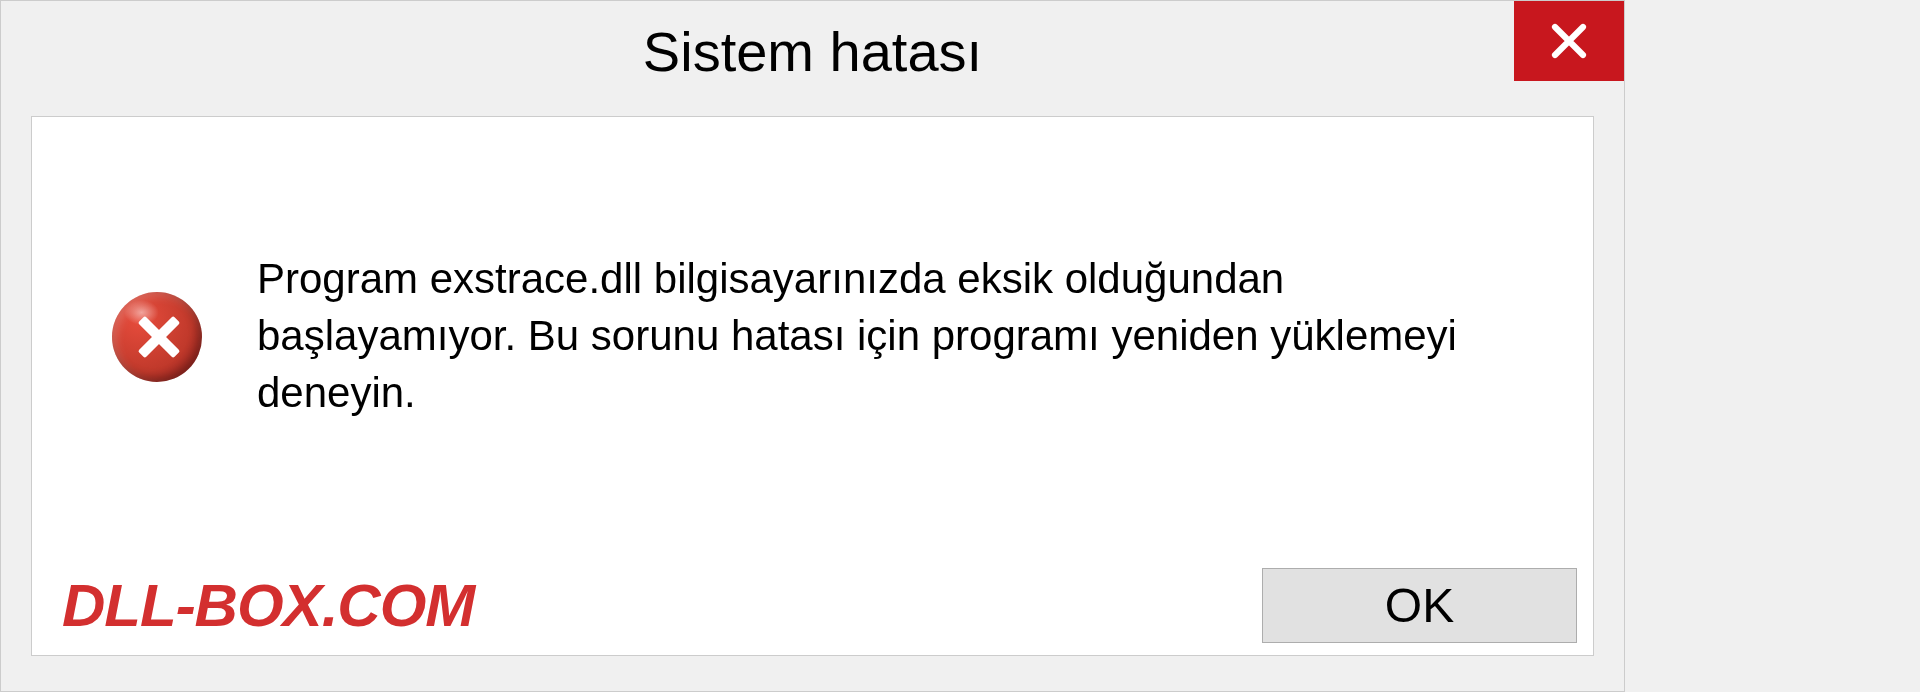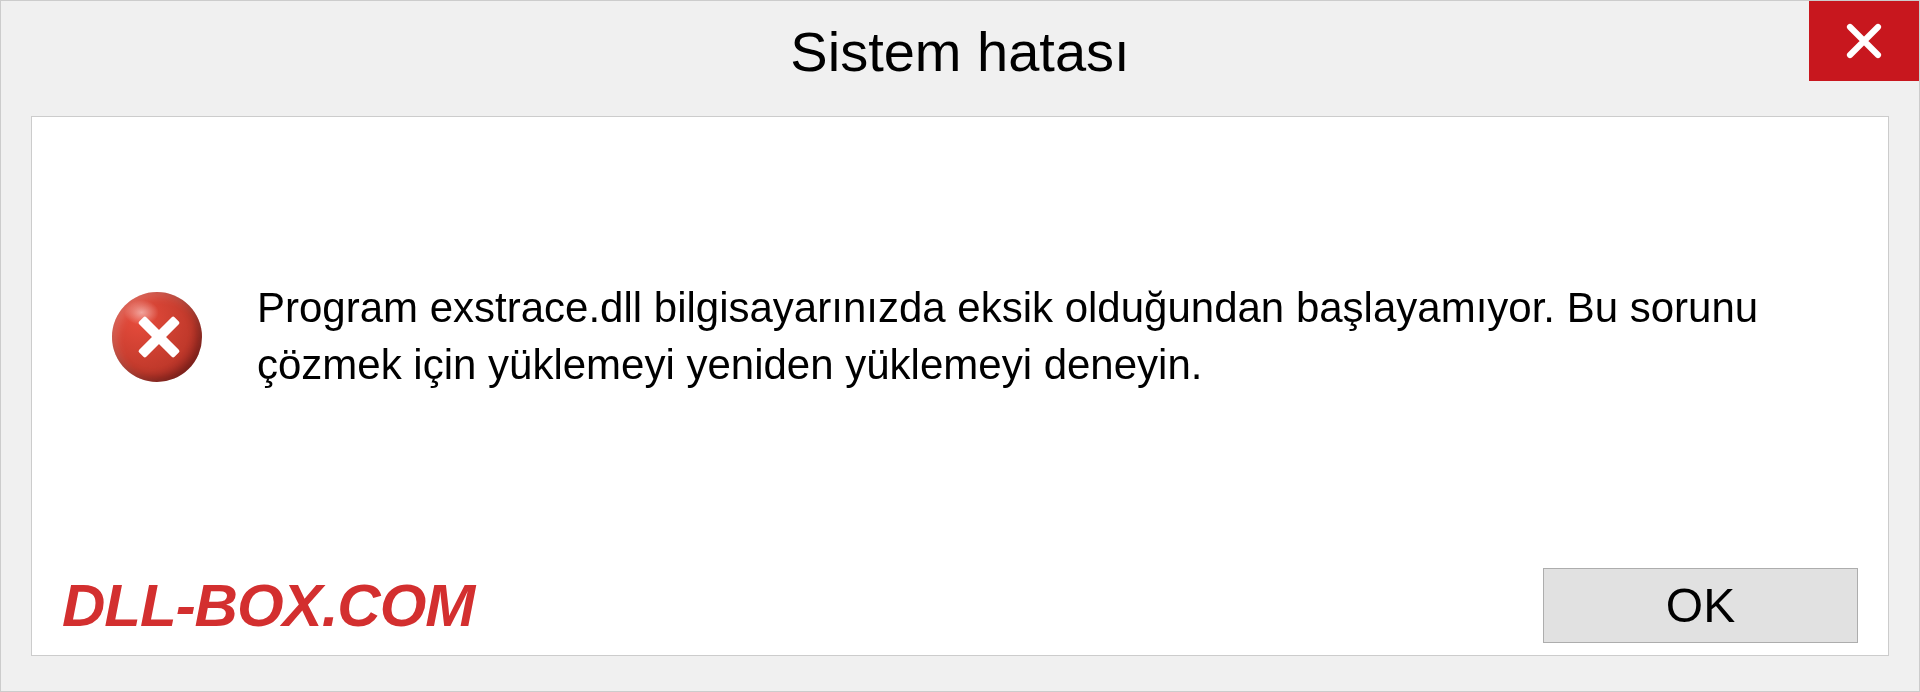--- a/index.html
+++ b/index.html
@@ -13,21 +13,21 @@
       background: #f0f0f0;
       width: 1920px;
       height: 692px;
       position: relative;
     }
     
     .dialog {
       position: absolute;
       top: 0;
       left: 0;
-      width: 1920px;
+      width: 1625px;
       height: 692px;
       background: #f0f0f0;
       border: 1px solid #cccccc;
     }
     
     .titlebar {
       height: 100px;
       display: flex;
       align-items: center;
       justify-content: center;
@@ -136,21 +136,21 @@
     
     .footer-area {
       margin: 0 30px 30px 30px;
       background: #ffffff;
       border: 1px solid #cccccc;
       border-top: none;
       height: 100px;
       display: flex;
       align-items: center;
       justify-content: space-between;
-      padding: 0 30px 0 30px;
+      padding: 0 16px 0 30px;
     }
     
     .watermark {
       font-size: 60px;
       font-weight: 900;
       color: #d32f2f;
       font-style: italic;
       letter-spacing: -1px;
       font-family: Arial, sans-serif;
     }
@@ -182,21 +182,21 @@
       </svg>
     </div>
   </div>
 
   <div class="content-area">
     <div class="error-icon">
       <div class="error-icon-circle">
         <div class="error-icon-x"></div>
       </div>
     </div>
-    <div class="message-text">Program exstrace.dll bilgisayarınızda eksik olduğundan başlayamıyor. Bu sorunu çözmek için yüklemeyi yeniden yüklemeyi deneyin.</div>
+    <div class="message-text">Program exstrace.dll bilgisayarınızda eksik olduğundan başlayamıyor. Bu sorunu hatası için programı yeniden yüklemeyi deneyin.</div>
   </div>
 
   <div class="footer-area">
     <div class="watermark">DLL-BOX.COM</div>
     <button class="ok-button">OK</button>
   </div>
 
 </div>
 
 </body></html>

